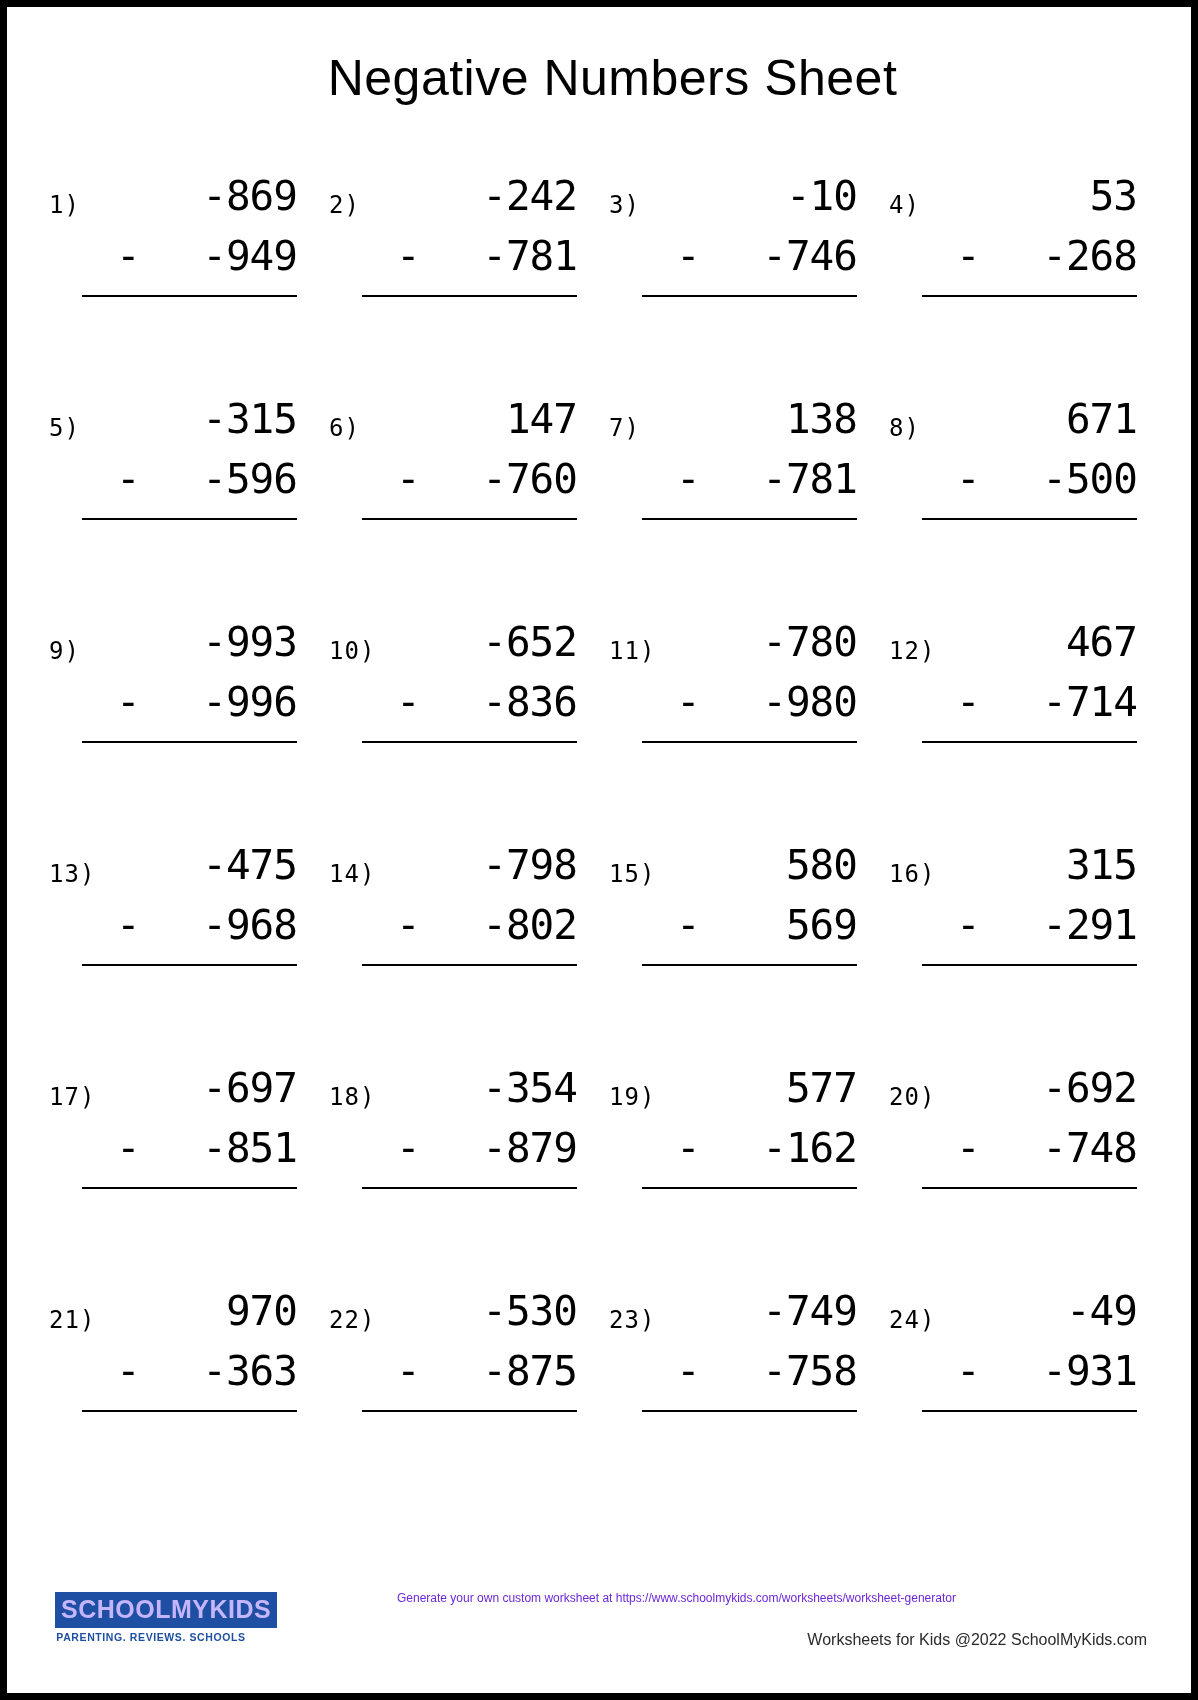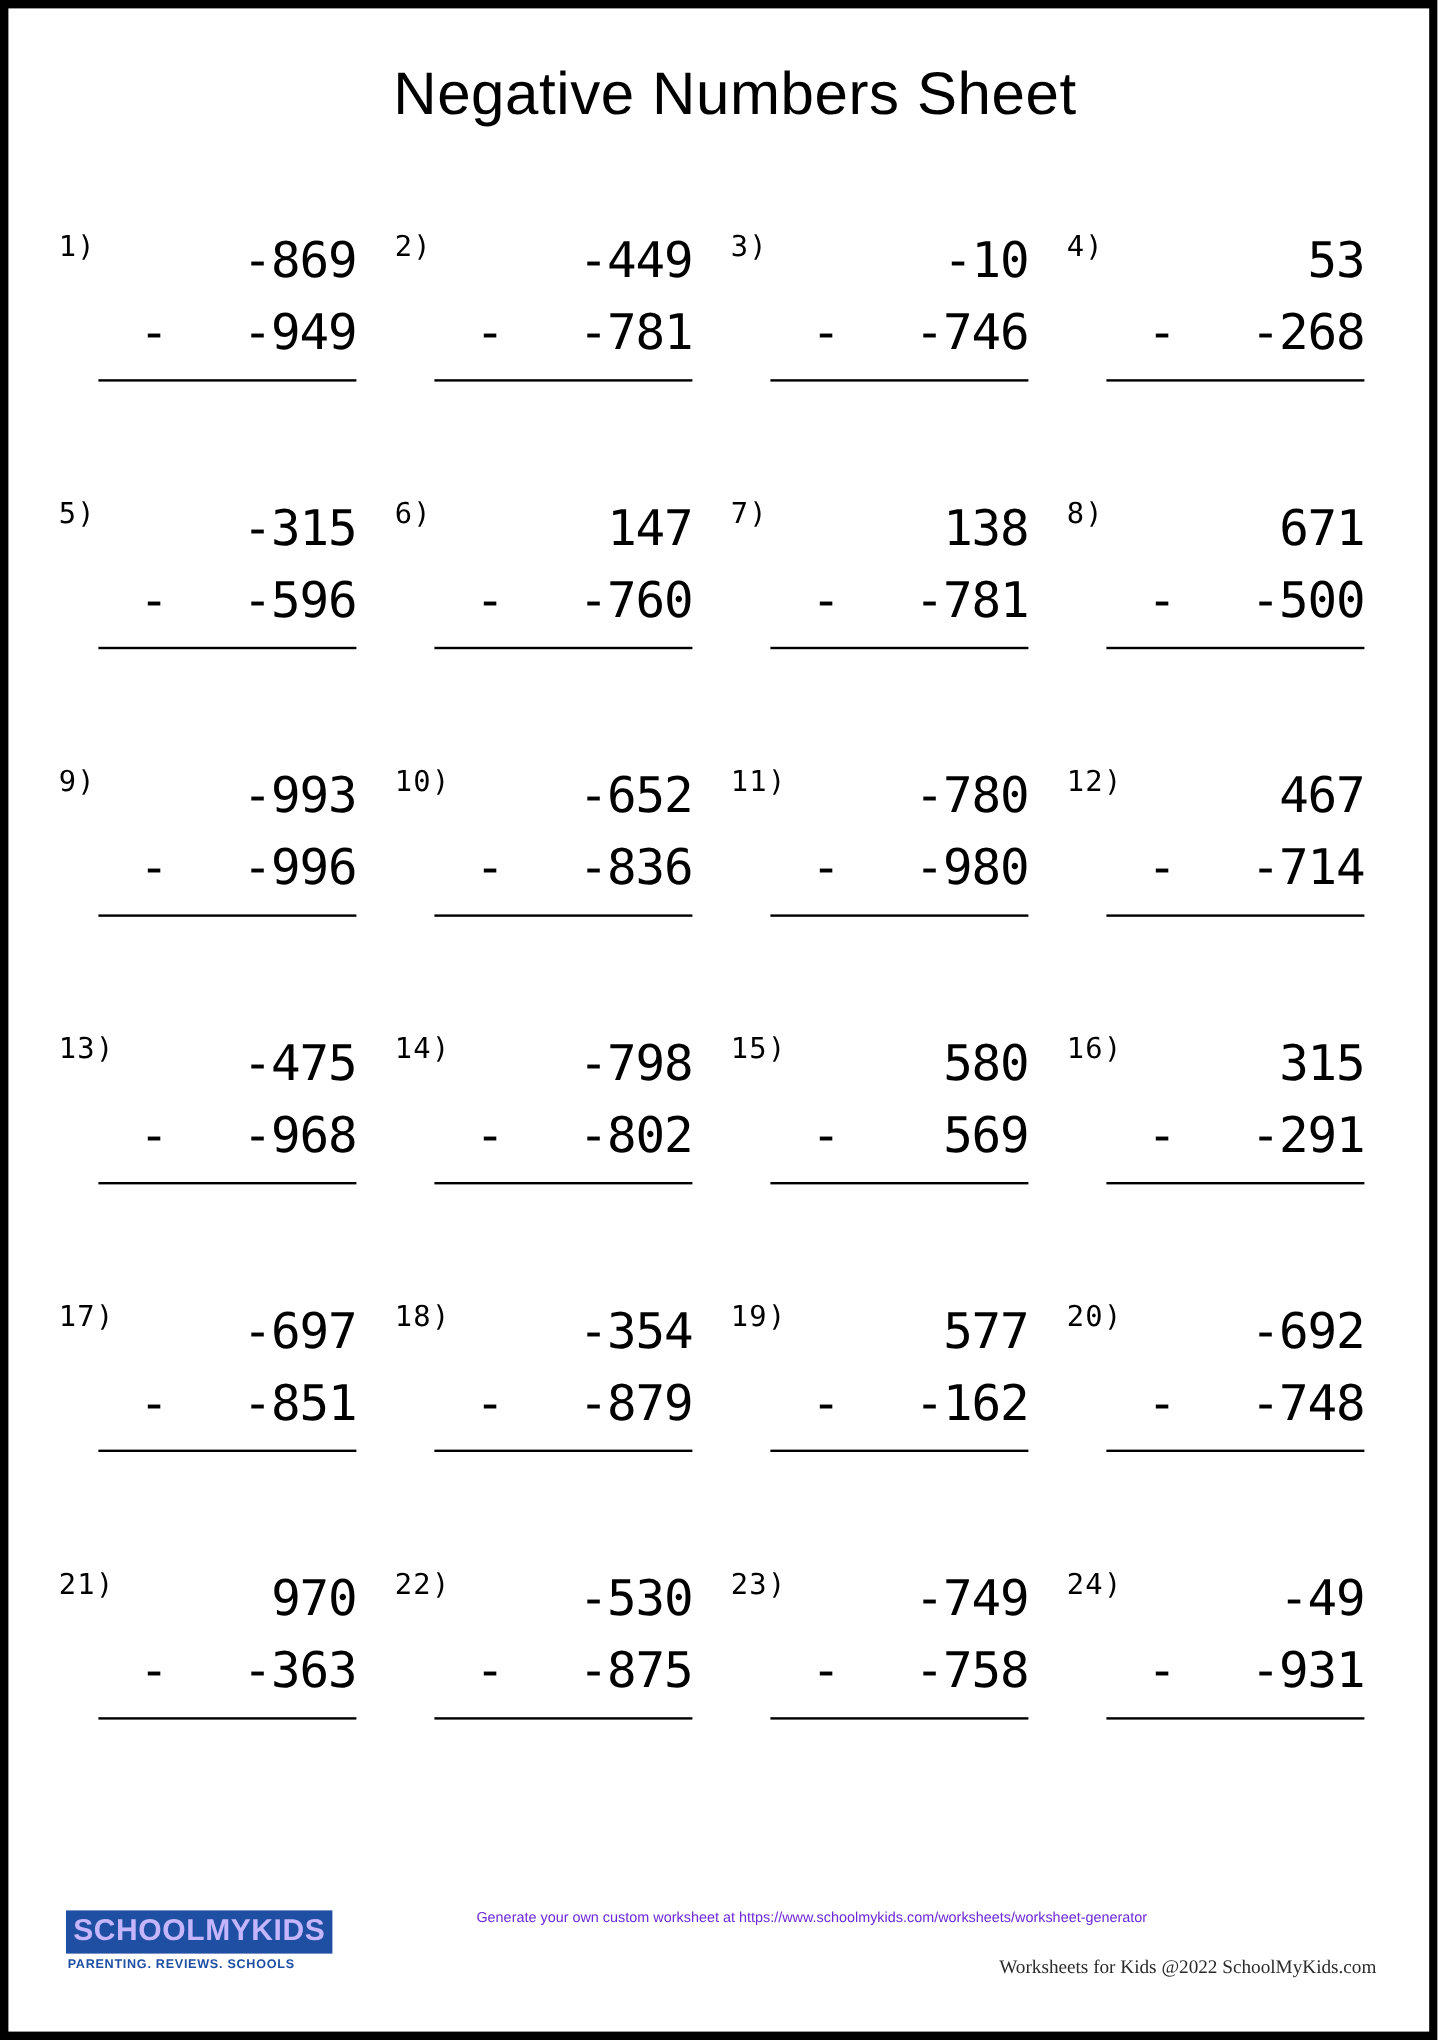--- a/index.html
+++ b/index.html
@@ -44,21 +44,21 @@
     left: 4px;
     top: 26px;
     font-size: 24px;
     color: #000000;
     font-family: "DejaVu Sans Mono", monospace;
     letter-spacing: 1px;
   }
   .stack {
     position: absolute;
     right: 20px;
-    top: 25px;
+    top: 4px;
     width: 215px;
   }
   .row {
     font-family: "DejaVu Sans Mono", monospace;
     font-size: 41px;
     color: #000000;
     text-align: right;
     line-height: 54px;
     letter-spacing: -1px;
     height: 54px;
@@ -117,21 +117,21 @@
     left: 390px;
     bottom: 74px;
     font-family: "Liberation Sans", sans-serif;
     font-size: 12px;
     color: #6d28d9;
   }
   .credit-line {
     position: absolute;
     right: 44px;
     bottom: 30px;
-    font-family: Liberation Serif, serif;
+    font-family: Liberation Sans, sans-serif;
     font-size: 16px;
     color: #2b2b2b;
     margin-top: 40px;
   }
 </style>
 </head>
 <body>
 
 <div class="page">
 
@@ -147,21 +147,21 @@
           <span class="op">-</span>
           <span>-949</span>
         </div>
         <div class="rule"></div>
       </div>
     </div>
 
     <div class="problem">
       <div class="pnum">2)</div>
       <div class="stack">
-        <div class="row">-449</div>
+        <div class="row">-242</div>
         <div class="row second">
           <span class="op">-</span>
           <span>-781</span>
         </div>
         <div class="rule"></div>
       </div>
     </div>
 
     <div class="problem">
       <div class="pnum">3)</div>

